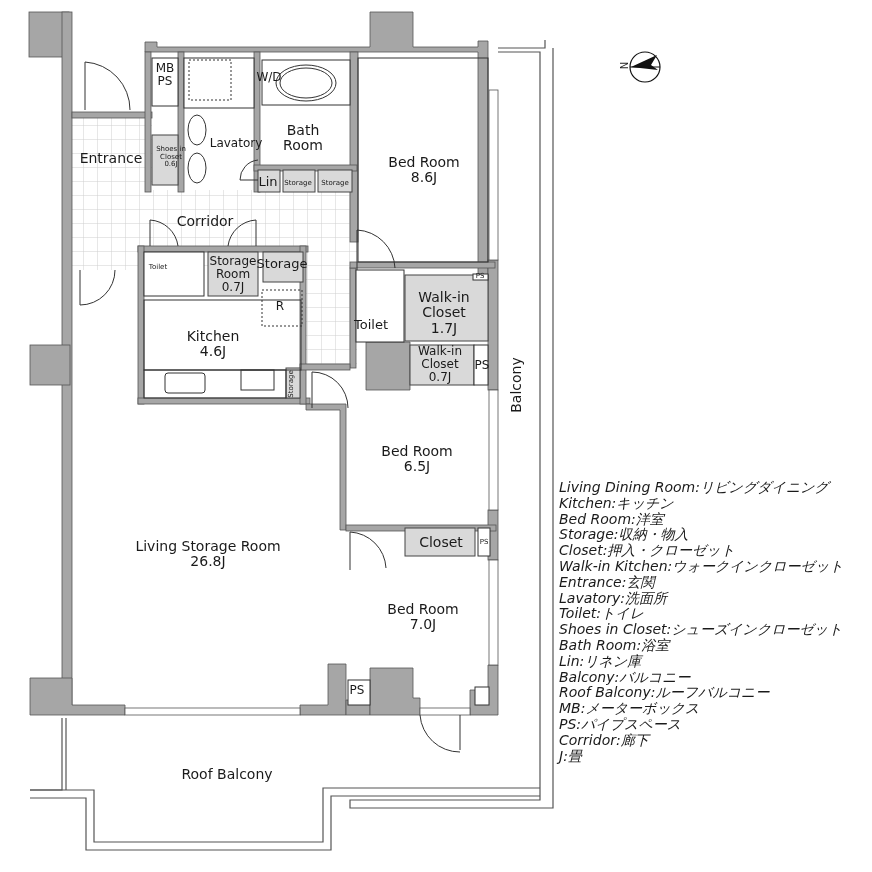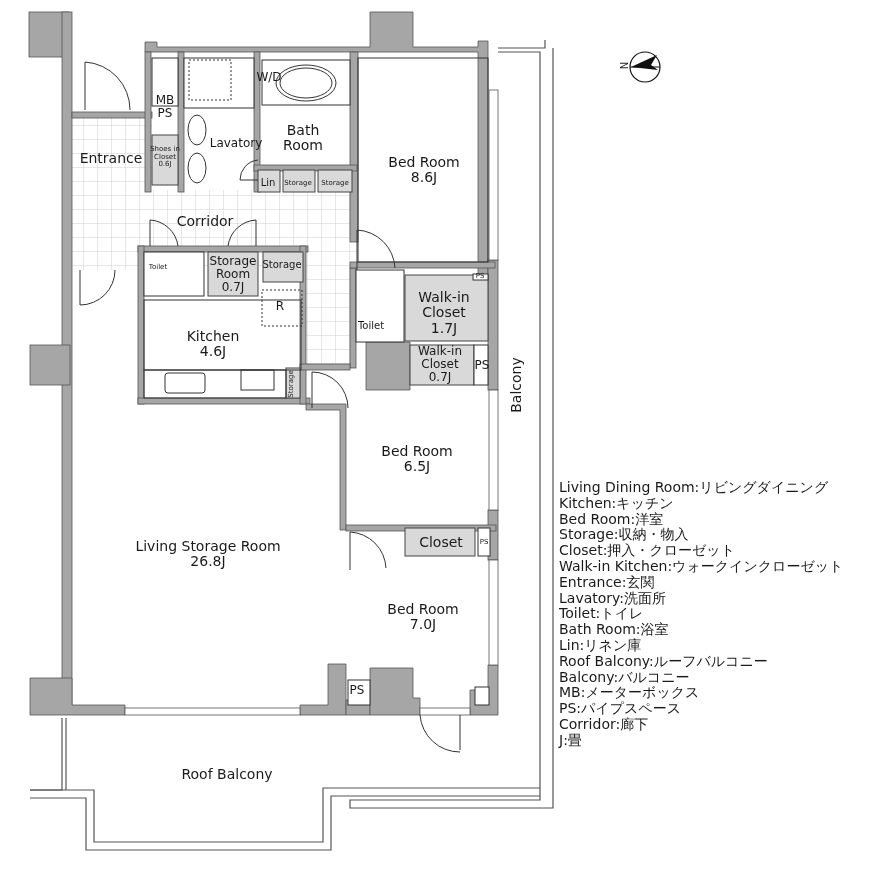--- a/index.html
+++ b/index.html
@@ -2,24 +2,24 @@
 <html><head>
 <meta charset="utf-8">
 <style>
   html, body { margin: 0; padding: 0; background: #ffffff; }
   body { width: 872px; height: 872px; position: relative; overflow: hidden;
          font-family: "DejaVu Sans", "Liberation Sans", sans-serif; color: #222; }
   svg.plan { position: absolute; left: 0; top: 0; }
   .lbl { position: absolute; text-align: center; line-height: 1.1; white-space: nowrap; transform: translate(-50%, -50%); color: #1a1a1a; }
   .lg { font-size: 14px; }
   .md { font-size: 12px; }
-  .sm { font-size: 10px; }
+  .sm { font-size: 13px; }
   .xs { font-size: 7px; }
   .vert { transform: translate(-50%, -50%) rotate(-90deg); }
-  .legend { position: absolute; left: 559px; top: 480px; font-size: 14px; line-height: 15.8px; color: #1a1a1a; }
+  .legend { position: absolute; left: 559px; top: 480px; font-size: 14px; line-height: 15.8px; color: #1a1a1a; font-style: italic; }
   .legend div { white-space: nowrap; }
 </style>
 </head>
 <body>
 
 <svg class="plan" width="872" height="872" viewBox="0 0 872 872">
   <defs>
     <pattern id="tile" width="14" height="14" patternUnits="userSpaceOnUse">
       <rect width="14" height="14" fill="#fff"></rect>
       <path d="M14 0 V14 M0 14 H14" stroke="#cfcfcf" stroke-width="1"></path>
@@ -140,32 +140,32 @@
 
 <div style="position:absolute;left:617px;top:47px;width:40px;height:40px;">
   <svg width="46" height="40" viewBox="0 0 46 40">
     <circle cx="28" cy="20" r="15" fill="#fff" stroke="#111" stroke-width="1.2"></circle>
     <path d="M14 20 L40 8 L34 18 L41 23 Z" fill="#111"></path>
     <line x1="13" y1="20" x2="43" y2="20" stroke="#111" stroke-width="1"></line>
   </svg>
   <span style="position:absolute;left:4px;top:13px;font-size:10px;transform:rotate(-90deg);">N</span>
 </div>
 
-<div class="lbl md" style="left:165px;top:75px;margin-top:32px;">
+<div class="lbl md" style="left:165px;top:75px;">
   <div>MB</div>
     <div>PS</div>
 </div>
 <div class="lbl md" style="left:229px;top:78px;margin-left:40px;">W/D</div>
 <div class="lbl lg" style="left:303px;top:138px;">
   <div>Bath</div>
     <div>Room</div>
 </div>
 <div class="lbl md" style="left:236px;top:144px;">Lavatory</div>
 <div class="lbl lg" style="left:111px;top:159px;">Entrance</div>
-<div class="lbl xs" style="left:165px;top:158px;">
+<div class="lbl xs" style="left:165px;top:158px;padding-left:12px;">
   <div>Shoes in</div>
     <div>Closet</div>
     <div>0.6J</div>
 </div>
 <div class="lbl sm" style="left:268px;top:182px;">Lin</div>
 <div class="lbl xs" style="left:298px;top:184px;">Storage</div>
 <div class="lbl xs" style="left:335px;top:184px;">Storage</div>
 <div class="lbl lg" style="left:424px;top:170px;">
   <div>Bed Room</div>
     <div>8.6J</div>
@@ -218,21 +218,22 @@
 <div class="legend">
   <div>Living Dining Room:リビングダイニング</div>
   <div>Kitchen:キッチン</div>
   <div>Bed Room:洋室</div>
   <div>Storage:収納・物入</div>
   <div>Closet:押入・クローゼット</div>
   <div>Walk-in Kitchen:ウォークインクローゼット</div>
   <div>Entrance:玄関</div>
   <div>Lavatory:洗面所</div>
   <div>Toilet:トイレ</div>
+  <div>Shoes in Closet:シューズインクローゼット</div>
   <div>Bath Room:浴室</div>
   <div>Lin:リネン庫</div>
+  <div>Balcony:バルコニー</div>
   <div>Roof Balcony:ルーフバルコニー</div>
-  <div>Balcony:バルコニー</div>
   <div>MB:メーターボックス</div>
   <div>PS:パイプスペース</div>
   <div>Corridor:廊下</div>
   <div>J:畳</div>
 </div>
 
 </body></html>

